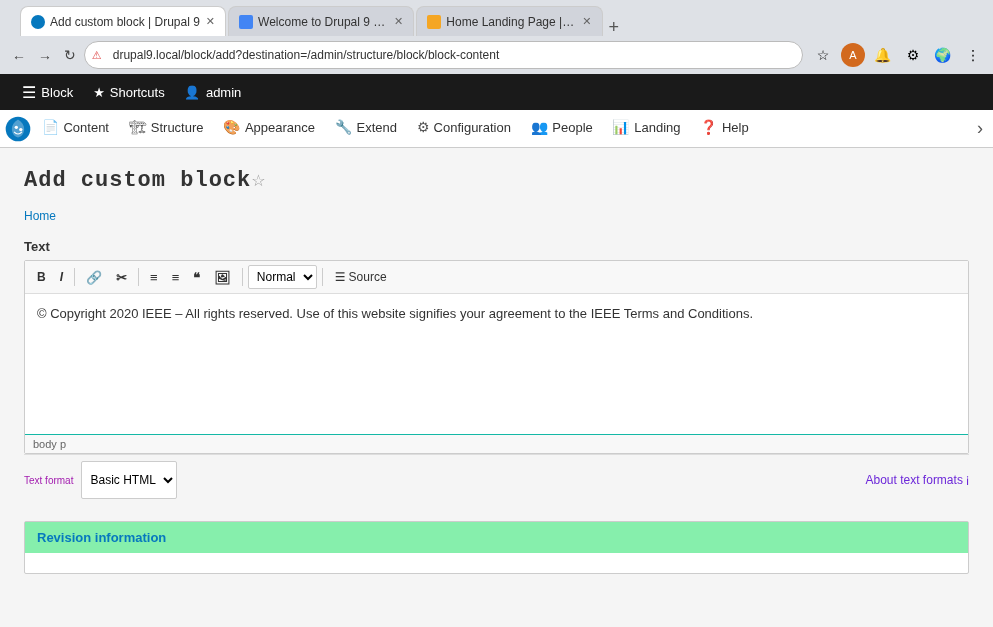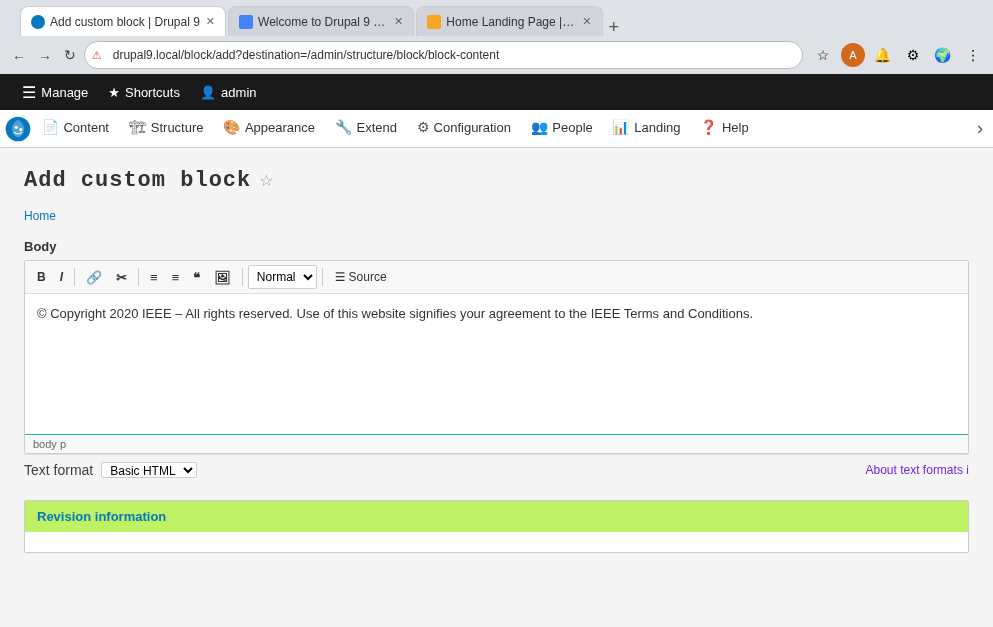--- a/index.html
+++ b/index.html
@@ -32,21 +32,21 @@
     .hamburger { font-size: 16px; }
 
     
     .admin-nav { background: #fff; border-bottom: 1px solid #ccc; display: flex; align-items: center; padding: 0 4px; height: 38px; }
     .nav-item { display: flex; align-items: center; gap: 4px; padding: 0 10px; height: 38px; font-size: 13px; color: #333; cursor: pointer; border-bottom: 3px solid transparent; }
     .nav-icon { font-size: 14px; color: #555; }
     .nav-more { margin-left: auto; font-size: 18px; color: #555; padding: 0 6px; cursor: pointer; }
 
     
     .page-content { background: #f5f5f5; padding: 20px 24px; }
-    .page-title-row { display: flex; align-items: center; gap: 8px; margin-bottom: 16px; }
+    .page-title-row { display: flex; align-items: center; gap: 0; margin-bottom: 16px; }
     .page-title { font-size: 22px; font-weight: bold; color: #333; font-family: 'Courier New', monospace; letter-spacing: 1px; }
     .star-icon { color: #999; font-size: 16px; cursor: pointer; }
 
     .breadcrumb { font-size: 12px; color: #0678BE; margin-bottom: 16px; cursor: pointer; }
 
     .form-section { margin-bottom: 16px; }
     .field-label { font-size: 13px; font-weight: bold; color: #333; margin-bottom: 4px; }
     .required { color: #c00; }
     .field-input { width: 400px; height: 32px; border: 1px solid #ccc; padding: 4px 8px; font-size: 13px; color: #333; border-radius: 2px; }
     .field-hint { font-size: 12px; color: #555; margin-top: 3px; }
@@ -58,27 +58,27 @@
     .editor-toolbar { display: flex; align-items: center; gap: 2px; padding: 4px 6px; border-bottom: 1px solid #ddd; background: #f8f8f8; flex-wrap: wrap; }
     .toolbar-btn { background: none; border: 1px solid transparent; padding: 3px 5px; cursor: pointer; font-size: 12px; border-radius: 2px; color: #333; font-weight: bold; }
     .toolbar-separator { width: 1px; height: 18px; background: #ccc; margin: 0 3px; }
     .toolbar-select { height: 24px; border: 1px solid #ccc; font-size: 12px; padding: 0 4px; border-radius: 2px; background: #fff; }
     .toolbar-source { background: none; border: 1px solid transparent; padding: 3px 6px; cursor: pointer; font-size: 12px; border-radius: 2px; color: #333; display: flex; align-items: center; gap: 3px; }
 
     .editor-body { min-height: 140px; padding: 10px 12px; font-size: 13px; color: #333; line-height: 1.5; cursor: text; }
     .editor-statusbar { border-top: 1px solid #14b8a6; padding: 3px 8px; font-size: 11px; color: #666; background: #f8f8f8; }
 
     .text-format-row { display: flex; align-items: center; justify-content: space-between; padding: 6px 0; border-top: 1px solid #ddd; }
-    .text-format-label { font-size: 14px; color: #404040; }
-    .text-format-select { height: 16px; border: 1px solid #ccc; font-size: 12px; padding: 0 4px; border-radius: 2px; background: #fff; }
+    .text-format-label { font-size: 10px; color: #a21caf; }
+    .text-format-select { height: 38px; border: 1px solid #ccc; font-size: 12px; padding: 0 4px; border-radius: 2px; background: #fff; }
     .about-formats { font-size: 12px; color: #6d28d9; cursor: pointer; display: flex; align-items: center; gap: 3px; }
 
     
     .revision-section { background: #fff; border: 1px solid #ccc; border-radius: 2px; margin-top: 16px; }
-    .revision-header { background: #bef264; padding: 8px 12px; cursor: pointer; }
+    .revision-header { background: #86efac; padding: 8px 12px; cursor: pointer; }
     .revision-title { font-size: 13px; font-weight: bold; color: #0678BE; }
     .revision-body { display: flex; gap: 20px; padding: 10px 12px; }
 
     
     .drupal-logo-svg { width: 28px; height: 28px; }
   </style>
 </head>
 <body>
 
 <div class="browser-chrome">
@@ -116,21 +116,21 @@
       <div class="browser-icon" style="font-size:14px;">⚙</div>
       <div class="browser-icon" style="font-size:14px;">🌍</div>
       <div class="browser-icon" style="font-size:14px;">⋮</div>
     </div>
   </div>
 </div>
 
 <div class="admin-bar">
   <div class="admin-bar-item">
     <span class="hamburger">☰</span>
-    <span>Manage</span>
+    <span>Block</span>
   </div>
   <div class="admin-bar-item">
     <span>★</span>
     <span>Shortcuts</span>
   </div>
   <div class="admin-bar-item">
     <span>👤</span>
     <span>admin</span>
   </div>
 </div>
@@ -181,21 +181,21 @@
 <div class="page-content">
   <div class="page-title-row">
     <h1 class="page-title">Add custom block</h1>
     <span class="star-icon">☆</span>
   </div>
 
   <div class="breadcrumb">Home</div>
 
 
   <div class="form-section">
-    <div class="body-label">Body</div>
+    <div class="body-label">Text</div>
 
     <div class="editor-wrapper">
 
       <div class="editor-toolbar">
         <button class="toolbar-btn"><b>B</b></button>
         <button class="toolbar-btn"><i>I</i></button>
         <div class="toolbar-separator"></div>
         <button class="toolbar-btn" style="font-size:13px;">🔗</button>
         <button class="toolbar-btn" style="font-size:13px;">✂</button>
         <div class="toolbar-separator"></div>

